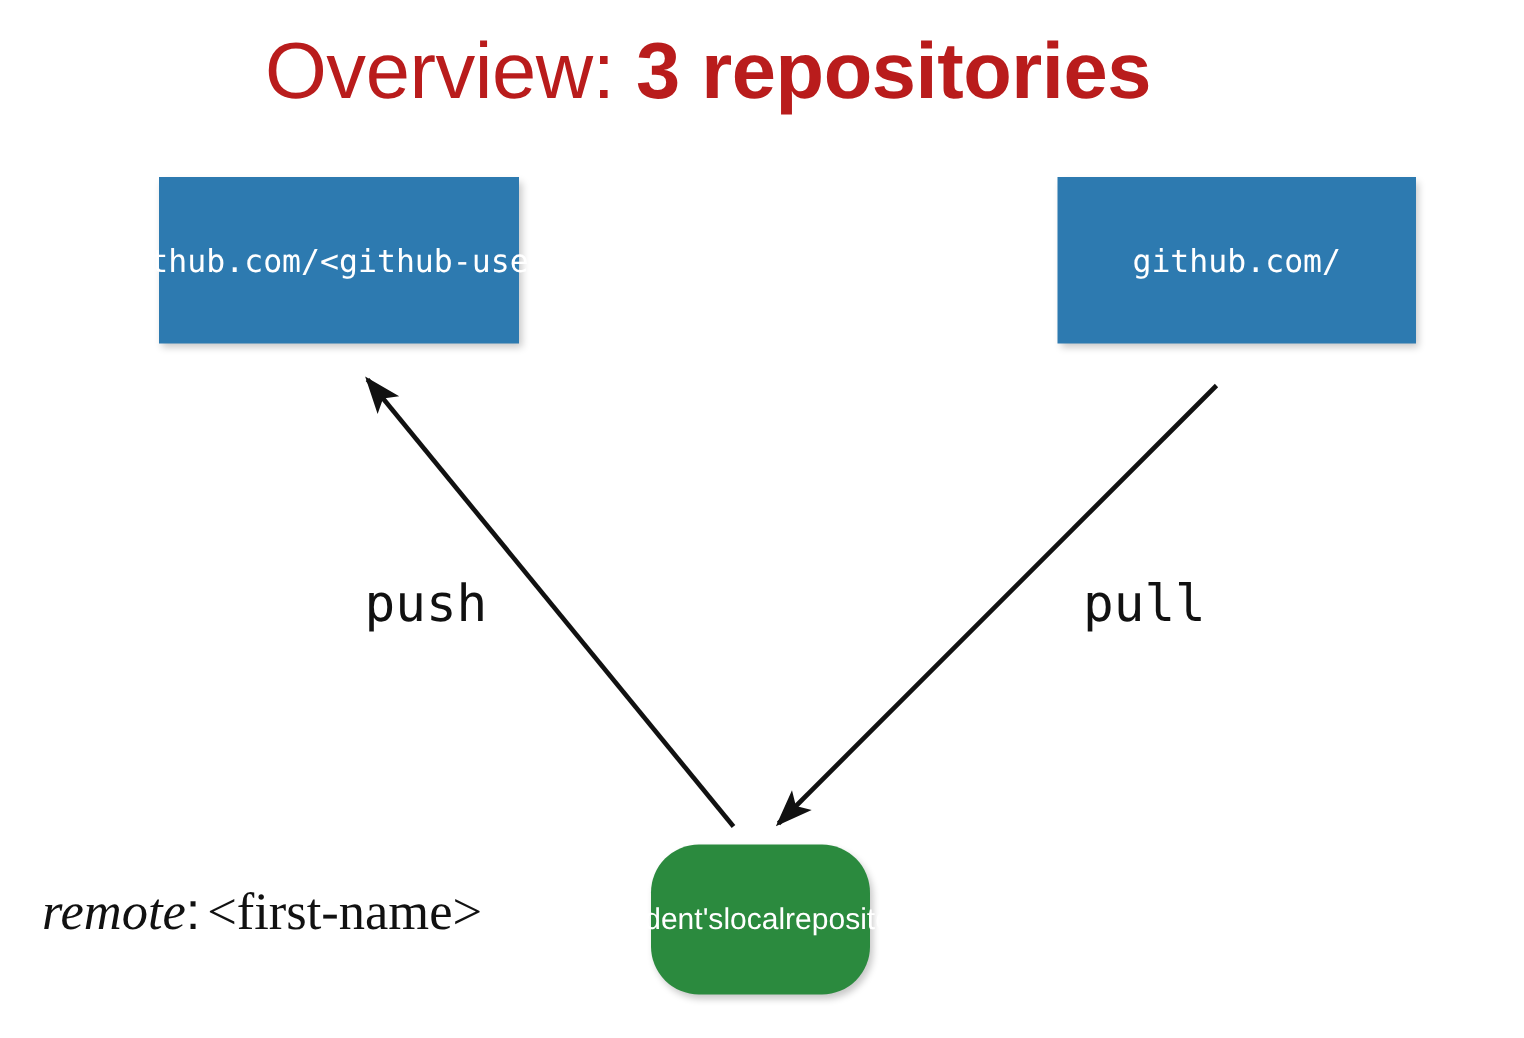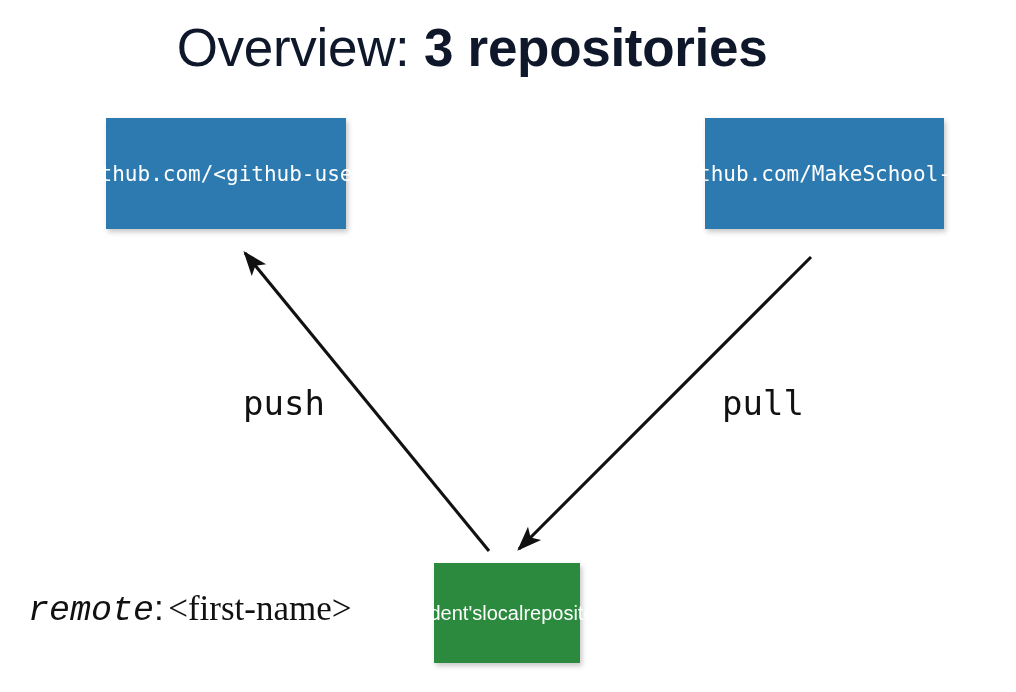--- a/index.html
+++ b/index.html
@@ -22,21 +22,21 @@
   
   #slide-title {
     position: absolute;
     left: 0;
     top: 17px;
     width: 944px;
     text-align: center;
     font-family: "Liberation Sans", sans-serif;
     font-size: 53px;
     line-height: 62px;
-    color: #0f172a;
+    color: #b91c1c;
     letter-spacing: -0.3px;
     white-space: nowrap;
   }
   #slide-title .t-regular { font-weight: 400; }
   #slide-title .t-bold    { font-weight: 700; }
 
   
   .node-box {
     position: absolute;
     box-sizing: border-box;
@@ -60,20 +60,21 @@
   }
   #box-makeschool {
     left: 705px; top: 118px; width: 239px; height: 111px;
   }
   #box-local-repo {
     left: 434px; top: 563px; width: 146px; height: 100px;
     background: #2b8a3e;
     font-family: "Liberation Sans", sans-serif;
     font-size: 20px;
     line-height: 26px;
+    border-radius: 32px;
   }
 
   
   #arrow-layer {
     position: absolute;
     left: 0; top: 0;
     width: 1016px; height: 692px;
     pointer-events: none;
   }
 
@@ -90,21 +91,21 @@
   #label-pull { left: 722px; top: 383px; }
 
   
   .remote-caption {
     position: absolute;
     color: #111111;
     white-space: nowrap;
     line-height: 46px;
   }
   .remote-caption .rc-word {
-    font-family: Liberation Mono, monospace;
+    font-family: Liberation Serif, serif;
     font-style: italic;
     font-weight: 400;
     font-size: 35px;
   }
   .remote-caption .rc-colon {
     font-family: "Liberation Sans", sans-serif;
     font-style: normal;
     font-size: 35px;
   }
   .remote-caption .rc-value {
@@ -136,21 +137,20 @@
   <div class="arrow-label" id="label-pull">pull</div>
   <div class="arrow-label" id="label-push">push</div>
 
   <div class="node-box repo-box" id="box-github-user">
     <span class="line">github.com/</span>
     <span class="line">&lt;github-user&gt;</span>
   </div>
 
   <div class="node-box repo-box" id="box-makeschool">
     <span class="line">github.com/</span>
-    <span class="line">MakeSchool-18</span>
   </div>
 
   <div class="node-box" id="box-local-repo">
     <span class="line">student's</span>
     <span class="line">local</span>
     <span class="line">repository</span>
   </div>
 
   <div class="remote-caption" id="caption-left">
     <span class="rc-word">remote</span><span class="rc-colon">:</span>

